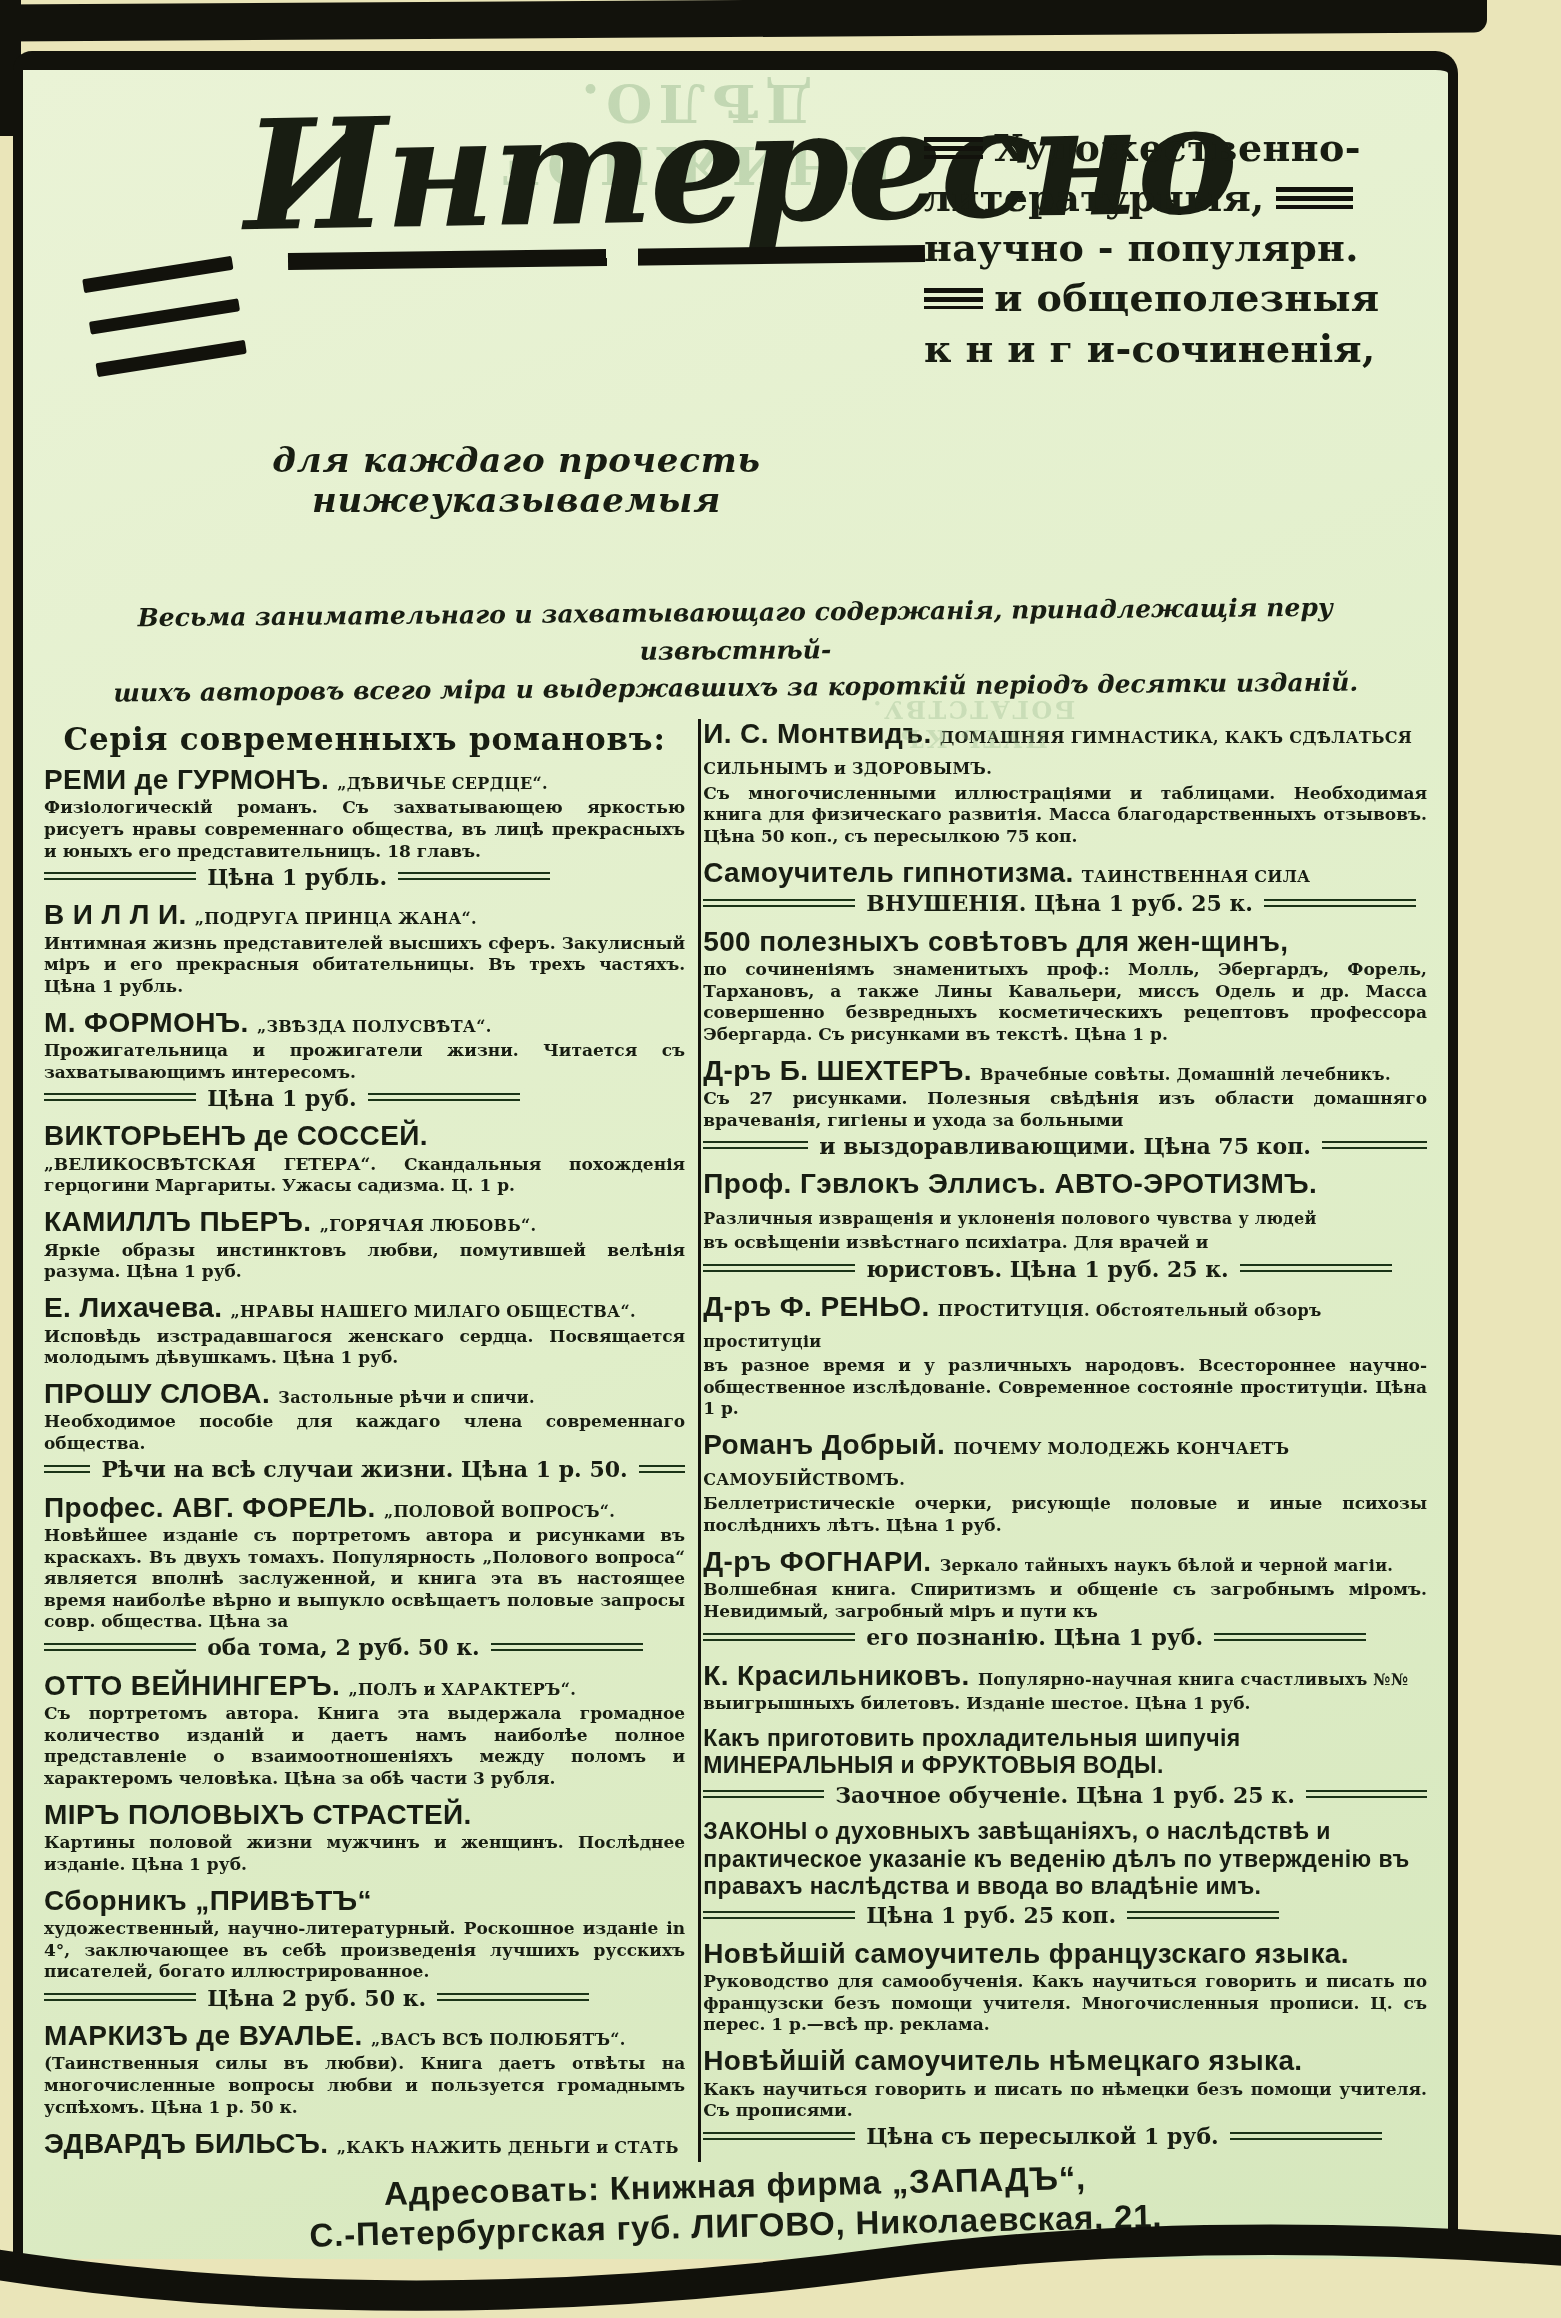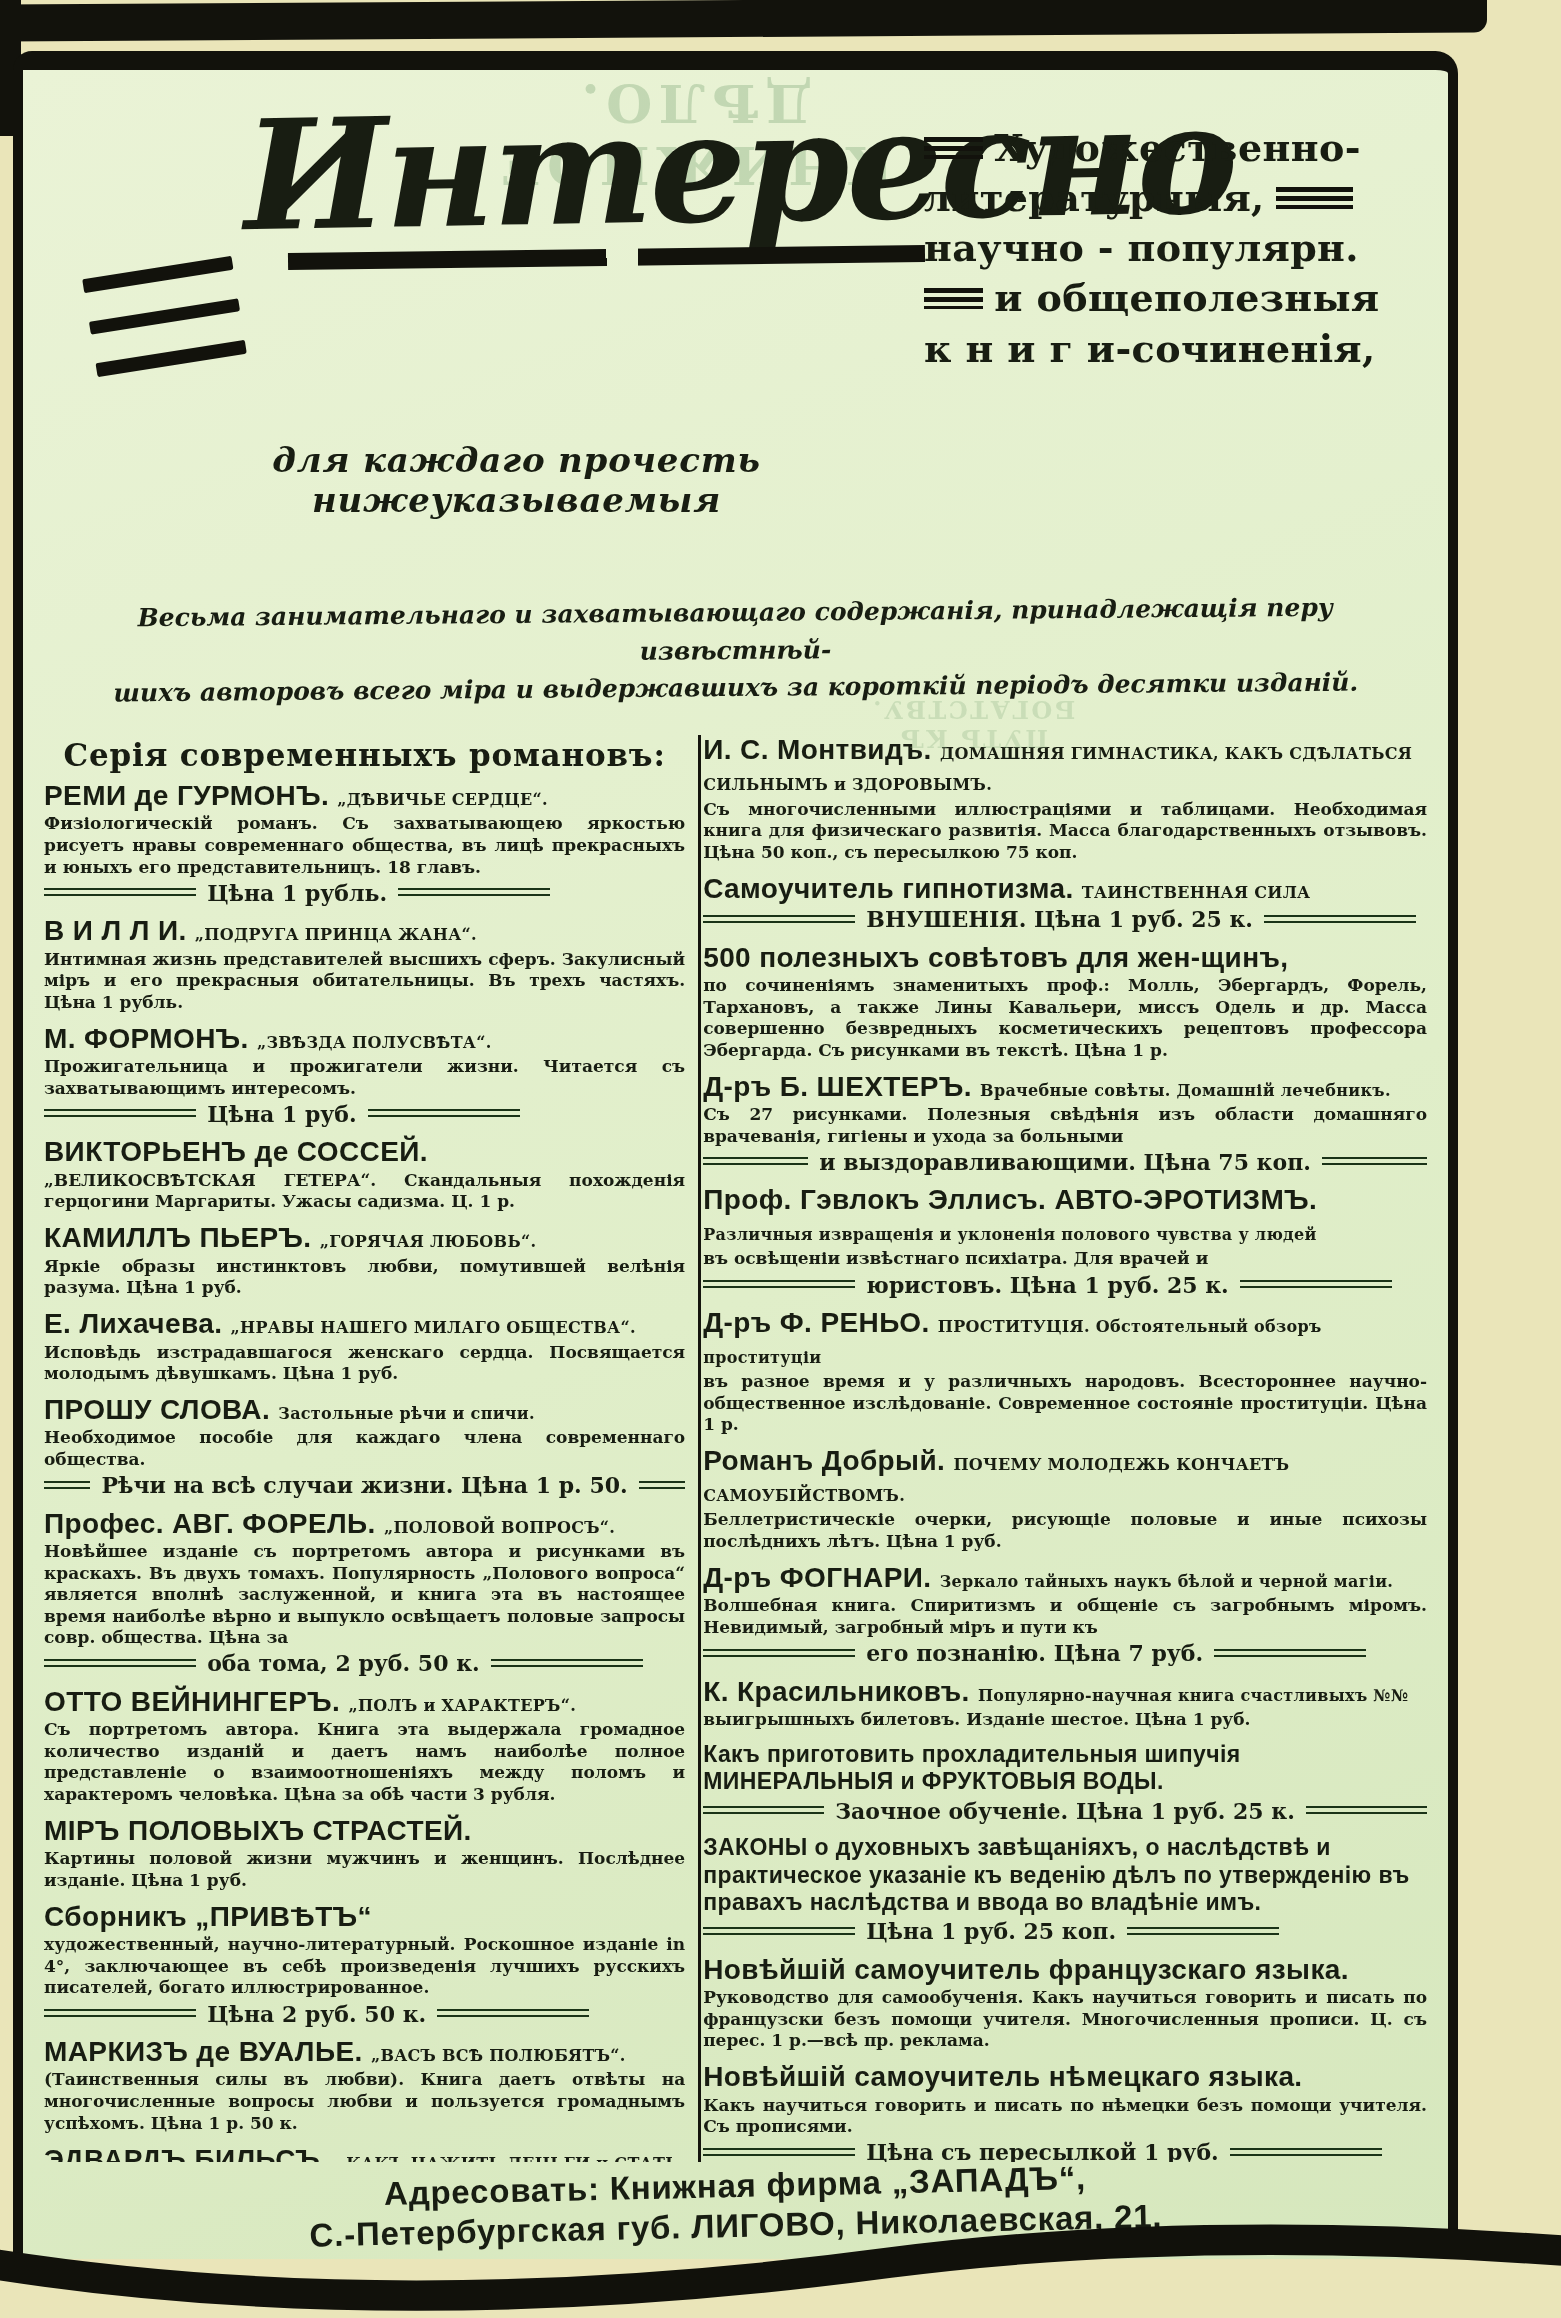--- a/index.html
+++ b/index.html
@@ -49,21 +49,21 @@
   .tbars{display:inline-block;width:59px;height:21.6px;flex:none;
     background:repeating-linear-gradient(180deg,#12120c 0 4.8px,transparent 4.8px 8.8px);}
   .tbars.sm{width:77px;}
 
   
   .intro{flex:none;text-align:center;font-style:italic;font-weight:bold;
     font-size:25px;line-height:1.5;margin:3.2px 24px 8px;transform:rotate(-.5deg);}
 
   
   .cols{flex:1;display:flex;align-items:stretch;overflow:hidden;margin-top:4.8px;}
-  .col{box-sizing:border-box;overflow:hidden;margin-top:16px;}
+  .col{box-sizing:border-box;overflow:hidden;}
   .col-left{width:47.3%;padding-right:13px;}
   .col-right{width:52.7%;padding-left:2px;border-left:3.2px solid #15150e;}
 
   .section-header{margin:1.6px 0 8px;text-align:center;font-family:"DejaVu Serif",serif;
     font-weight:bold;font-size:31px;letter-spacing:0.8px;}
 
   .entry{margin:0 0 10.4px;}
   .e-head{margin:0 0 1.6px;font-family:"Liberation Sans",sans-serif;font-weight:bold;
     font-size:28px;line-height:1.1;letter-spacing:0.4px;}
   .e-sub{font-family:"DejaVu Serif",serif;font-size:16px;letter-spacing:0.3px;line-height:1.2;}
@@ -295,21 +295,21 @@
     <h3 class="e-head"><span class="e-title">Романъ Добрый.</span> <span class="e-sub">ПОЧЕМУ МОЛОДЕЖЬ КОНЧАЕТЪ САМОУБІЙСТВОМЪ.</span></h3>
     <p class="e-body">Беллетристическіе очерки, рисующіе половые и иные психозы послѣднихъ лѣтъ. Цѣна 1 руб.</p>
 
   </article>
 
   <article class="entry">
     <h3 class="e-head"><span class="e-title">Д-ръ ФОГНАРИ.</span> <span class="e-sub">Зеркало тайныхъ наукъ бѣлой и черной магіи.</span></h3>
     <p class="e-body">Волшебная книга. Спиритизмъ и общеніе съ загробнымъ міромъ. Невидимый, загробный міръ и пути къ</p>
     <div class="e-price">
       <span class="prule"></span>
-      <span class="e-price-text">его познанію. Цѣна 7 руб.</span>
+      <span class="e-price-text">его познанію. Цѣна 1 руб.</span>
       <span class="prule"></span>
     </div>
   </article>
 
   <article class="entry">
     <h3 class="e-head"><span class="e-title">К. Красильниковъ.</span> <span class="e-sub">Популярно-научная книга счастливыхъ №№</span></h3>
     <p class="e-body">выигрышныхъ билетовъ. Изданіе шестое. Цѣна 1 руб.</p>
 
   </article>
 

